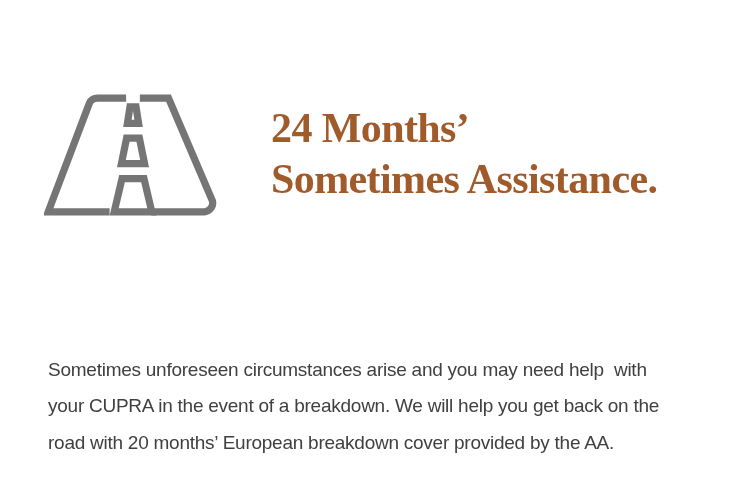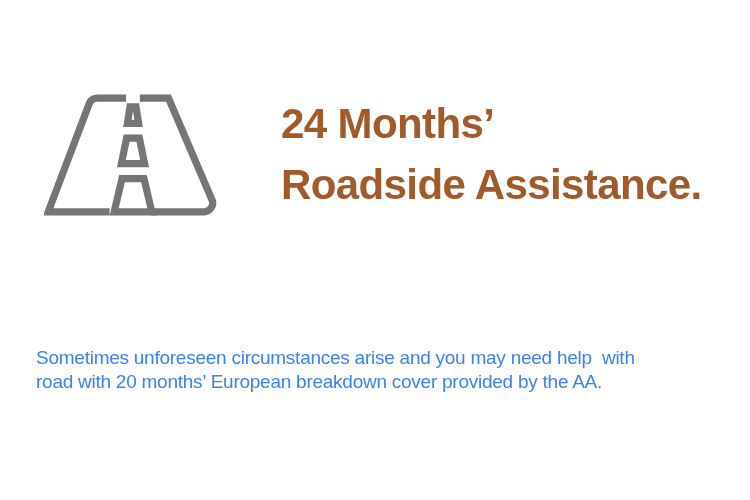--- a/index.html
+++ b/index.html
@@ -53,46 +53,46 @@
   }
 
   #heading-wrap {
     flex: 1 1 auto;
     padding-left: 6px;
     padding-top: 8px;
   }
 
   .heading-line {
     color: #a15b2a;
-    font-family: Liberation Sans, sans-serif;
+    font-family: Liberation Serif, serif;
     font-weight: bold;
     font-size: 42px;
     line-height: 51px;
     letter-spacing: -0.6px;
     white-space: nowrap;
-    margin: 10px;
+    margin: 0;
   }
 
   
   #body-copy {
     position: absolute;
     left: 36px;
     top: 346px;
     width: 690px;
   }
 
   .body-line {
-    color: #3b82f6;
+    color: #404040;
     font-family: "Liberation Sans", sans-serif;
     font-weight: normal;
     font-size: 19px;
     line-height: 24.4px;
     letter-spacing: -0.25px;
     white-space: pre;
-    margin: 0;
+    margin: 12px;
   }
 </style>
 </head>
 <body>
 
 <div id="card">
 
   <div id="hero">
 
     <div id="icon-wrap">
@@ -107,23 +107,24 @@
 
           <path d="M 82.6 45.2 L 95.4 45.2 L 100.6 70.6 L 77.4 70.6 Z"></path>
 
           <path d="M 78.0 85.6 L 100.0 85.6 L 107.8 118.8 L 70.2 118.8 Z"></path>
         </g>
       </svg>
     </div>
 
     <div id="heading-wrap">
       <div class="heading-line">24 Months’</div>
-      <div class="heading-line">Roadside Assistance.</div>
+      <div class="heading-line">Sometimes Assistance.</div>
     </div>
 
   </div>
 
   <div id="body-copy">
     <div class="body-line">Sometimes unforeseen circumstances arise and you may need help  with</div>
+    <div class="body-line">your CUPRA in the event of a breakdown. We will help you get back on the</div>
     <div class="body-line">road with 20 months’ European breakdown cover provided by the AA.</div>
   </div>
 
 </div>
 
 </body></html>

